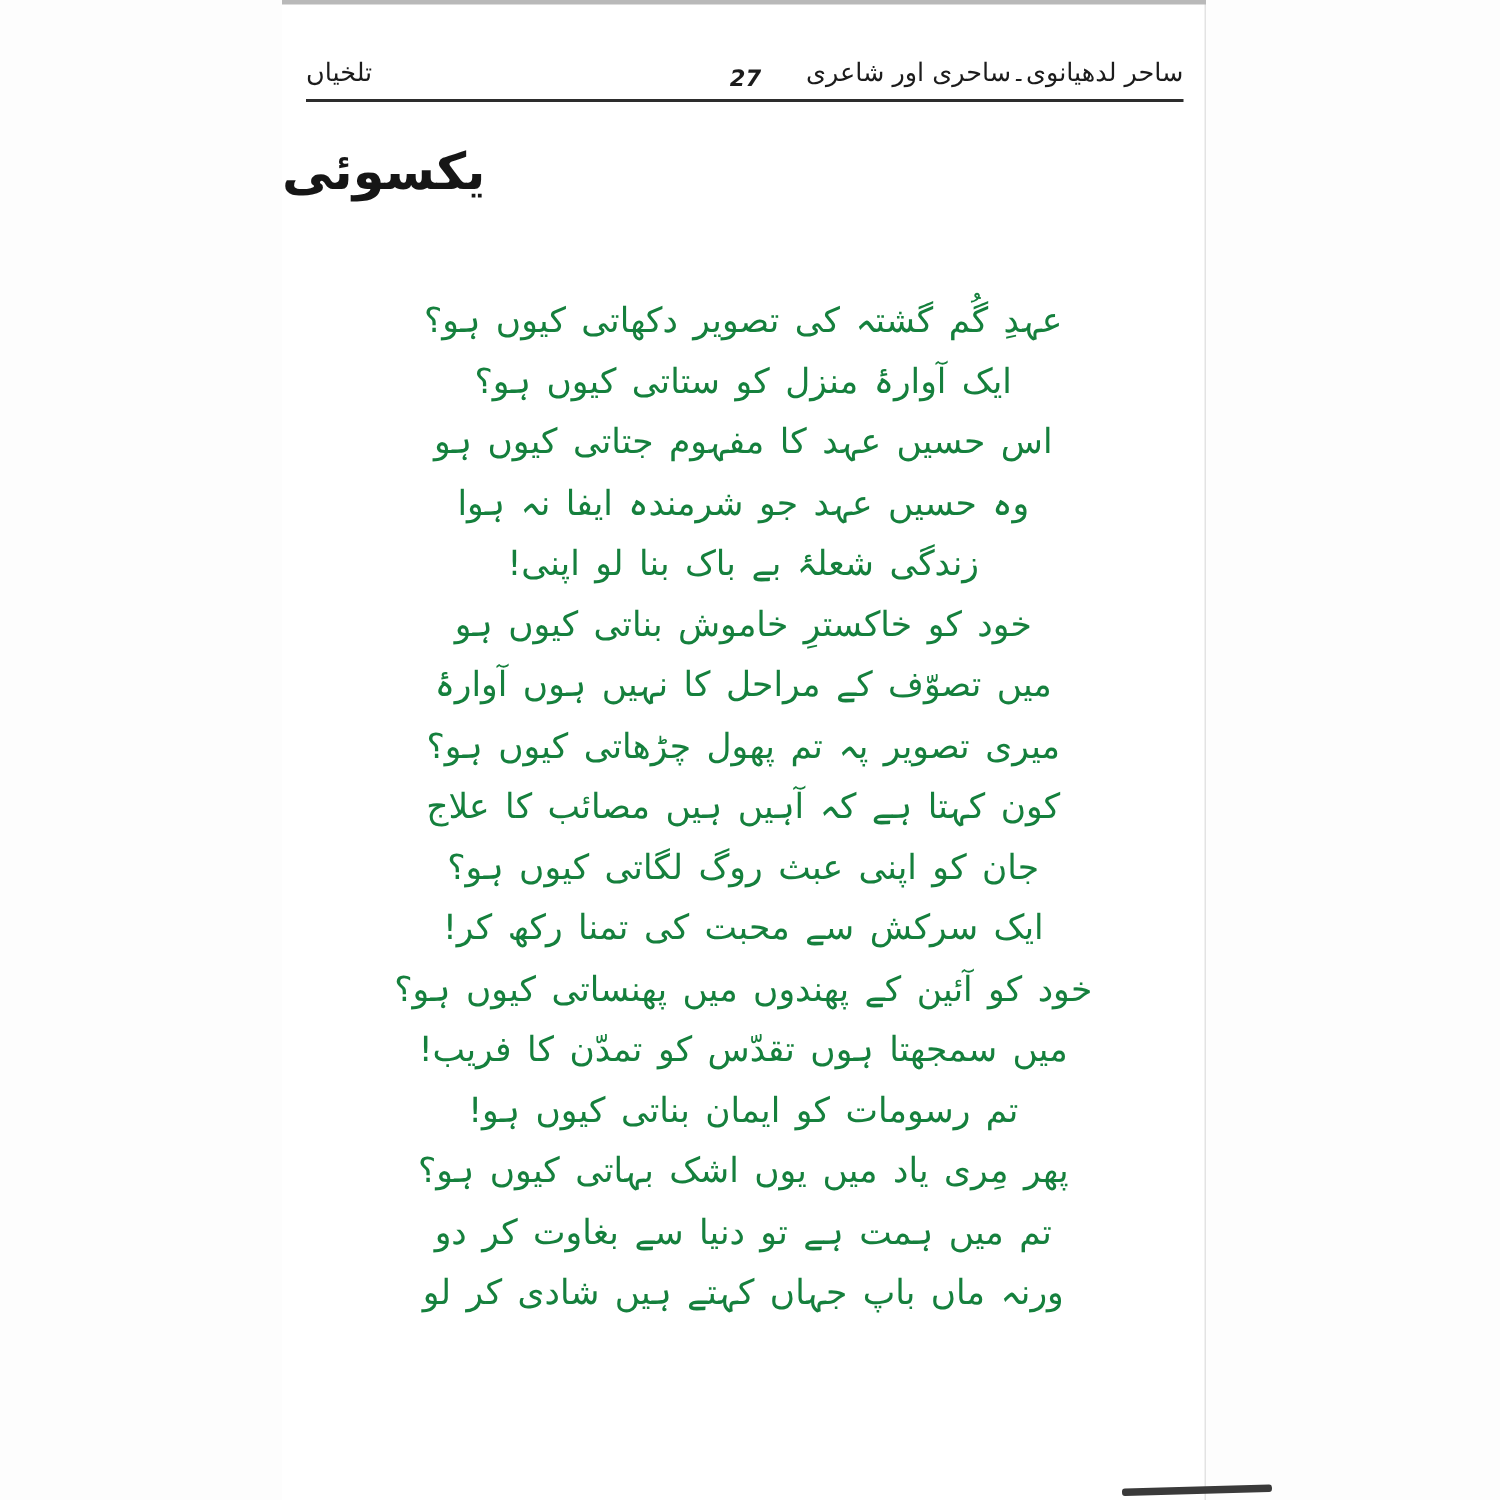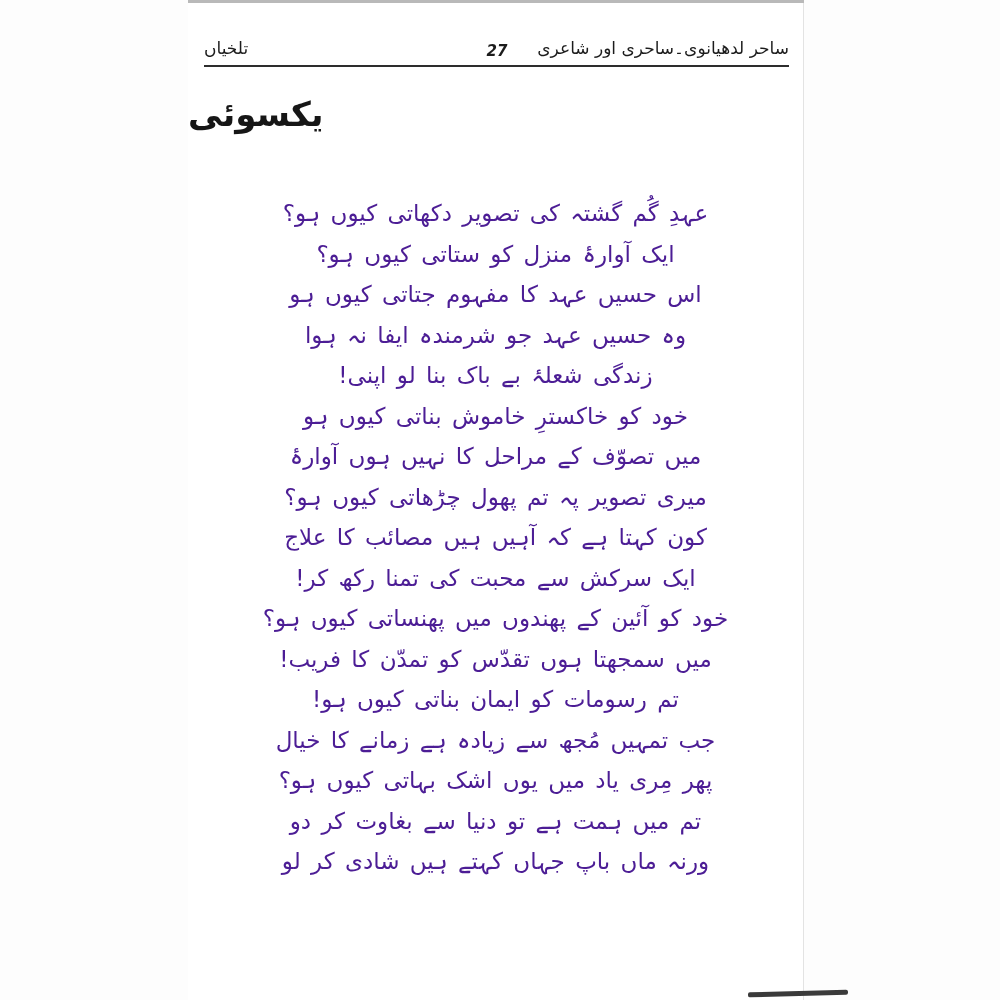--- a/index.html
+++ b/index.html
@@ -86,21 +86,21 @@
     text-align: left;
     direction: rtl;
     font-size: 34px;
     font-weight: bold;
     color: #161616;
   }
   .poem-lines {
     margin-top: 52px;
     direction: rtl;
     text-align: center;
-    color: #4c1d95;
+    color: #15803d;
   }
   .poem-line {
     height: 40.5px;
     line-height: 40.5px;
     font-size: 23px;
     white-space: nowrap;
     word-spacing: 3px;
   }
 </style>
 </head>
@@ -123,25 +123,25 @@
     <div class="poem-lines">
         <div class="poem-line">عہدِ گُم گشتہ کی تصویر دکھاتی کیوں ہو؟</div>
         <div class="poem-line">ایک آوارۂ منزل کو ستاتی کیوں ہو؟</div>
         <div class="poem-line">اس حسیں عہد کا مفہوم جتاتی کیوں ہو</div>
         <div class="poem-line">وہ حسیں عہد جو شرمندہ ایفا نہ ہوا</div>
         <div class="poem-line">زندگی شعلۂ بے باک بنا لو اپنی!</div>
         <div class="poem-line">خود کو خاکسترِ خاموش بناتی کیوں ہو</div>
         <div class="poem-line">میں تصوّف کے مراحل کا نہیں ہوں آوارۂ</div>
         <div class="poem-line">میری تصویر پہ تم پھول چڑھاتی کیوں ہو؟</div>
         <div class="poem-line">کون کہتا ہے کہ آہیں ہیں مصائب کا علاج</div>
+        <div class="poem-line">جان کو اپنی عبث روگ لگاتی کیوں ہو؟</div>
         <div class="poem-line">ایک سرکش سے محبت کی تمنا رکھ کر!</div>
         <div class="poem-line">خود کو آئین کے پھندوں میں پھنساتی کیوں ہو؟</div>
         <div class="poem-line">میں سمجھتا ہوں تقدّس کو تمدّن کا فریب!</div>
         <div class="poem-line">تم رسومات کو ایمان بناتی کیوں ہو!</div>
-        <div class="poem-line">جب تمہیں مُجھ سے زیادہ ہے زمانے کا خیال</div>
         <div class="poem-line">پھر مِری یاد میں یوں اشک بہاتی کیوں ہو؟</div>
         <div class="poem-line">تم میں ہمت ہے تو دنیا سے بغاوت کر دو</div>
         <div class="poem-line">ورنہ ماں باپ جہاں کہتے ہیں شادی کر لو</div>
       </div>
 
     <div class="page-corner-mark"></div>
 
   </div>
 </div>
 

